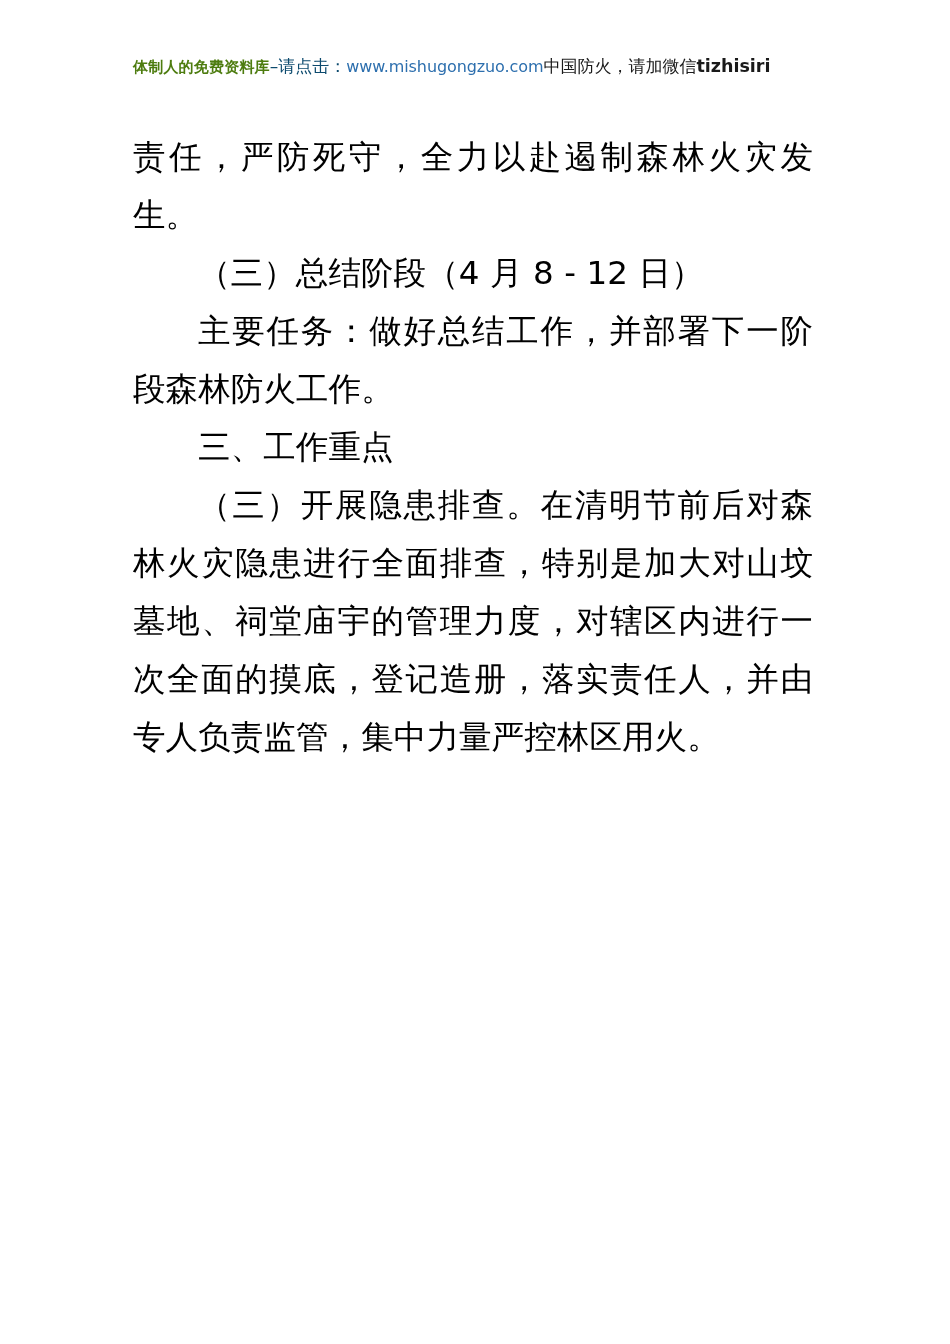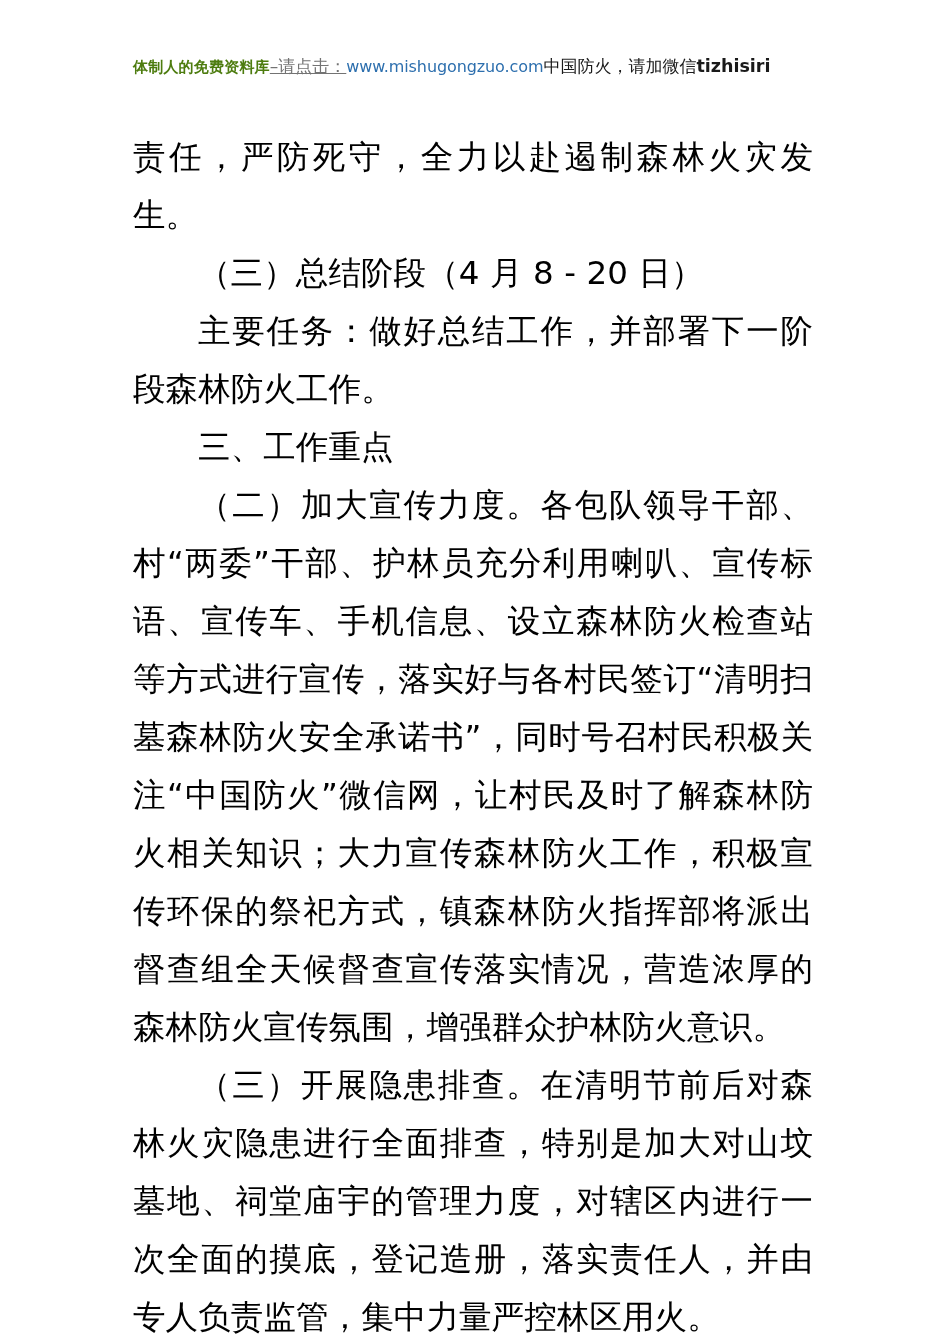--- a/index.html
+++ b/index.html
@@ -36,25 +36,24 @@
     display: inline;
     vertical-align: baseline;
   }
   .promo-brand {
     color: #4d7c0f;
     font-size: 15px;
     font-weight: 700;
     letter-spacing: 0.2px;
   }
   .promo-click {
-    color: #737373;
+    color: #0c4a6e;
     font-size: 17px;
     font-weight: 400;
     letter-spacing: 0px;
-    text-decoration: underline;
   }
   .promo-url {
     color: #2d6fae;
     font-size: 16px;
     font-weight: 400;
     letter-spacing: -0.1px;
   }
   .promo-tail {
     color: #1a1a1a;
     font-size: 17px;
@@ -95,20 +94,19 @@
 <body>
 
 <div class="page">
 
   <div class="promo-header">
     <span class="seg promo-brand">体制人的免费资料库</span><span class="seg promo-click">–请点击：</span><span class="seg promo-url">www.mishugongzuo.com</span><span class="seg promo-tail">中国防火，请加微信</span><span class="seg promo-wechat">tizhisiri</span>
   </div>
 
   <div class="doc-body">
     <p class="para noindent">责任，严防死守，全力以赴遏制森林火灾发生。</p>
-    <p class="para indent">（三）总结阶段（4 月 8 - 20 日）</p>
+    <p class="para indent">（三）总结阶段（4 月 8 - 12 日）</p>
     <p class="para indent">主要任务：做好总结工作，并部署下一阶段森林防火工作。</p>
     <p class="para indent">三、工作重点</p>
-    <p class="para indent">（二）加大宣传力度。各包队领导干部、村“两委”干部、护林员充分利用喇叭、宣传标语、宣传车、手机信息、设立森林防火检查站等方式进行宣传，落实好与各村民签订“清明扫墓森林防火安全承诺书”，同时号召村民积极关注“中国防火”微信网，让村民及时了解森林防火相关知识；大力宣传森林防火工作，积极宣传环保的祭祀方式，镇森林防火指挥部将派出督查组全天候督查宣传落实情况，营造浓厚的森林防火宣传氛围，增强群众护林防火意识。</p>
     <p class="para indent">（三）开展隐患排查。在清明节前后对森林火灾隐患进行全面排查，特别是加大对山坟墓地、祠堂庙宇的管理力度，对辖区内进行一次全面的摸底，登记造册，落实责任人，并由专人负责监管，集中力量严控林区用火。</p>
   </div>
 
 </div>
 
 </body></html>

